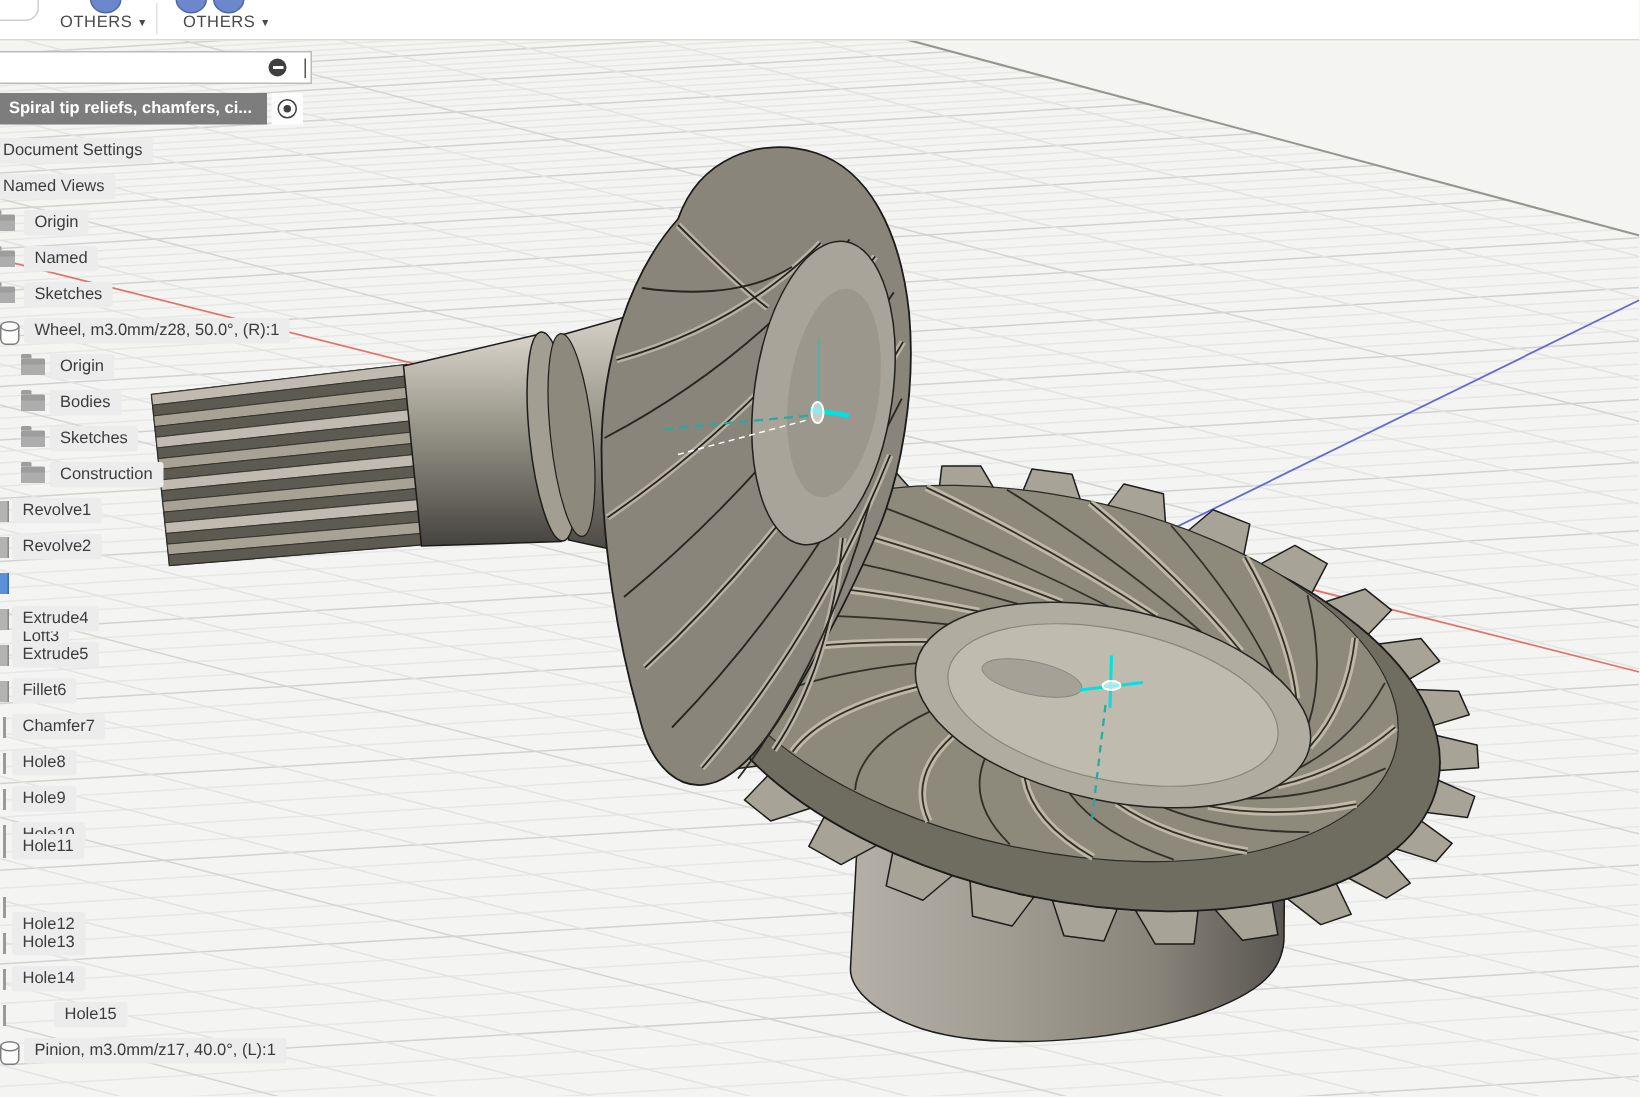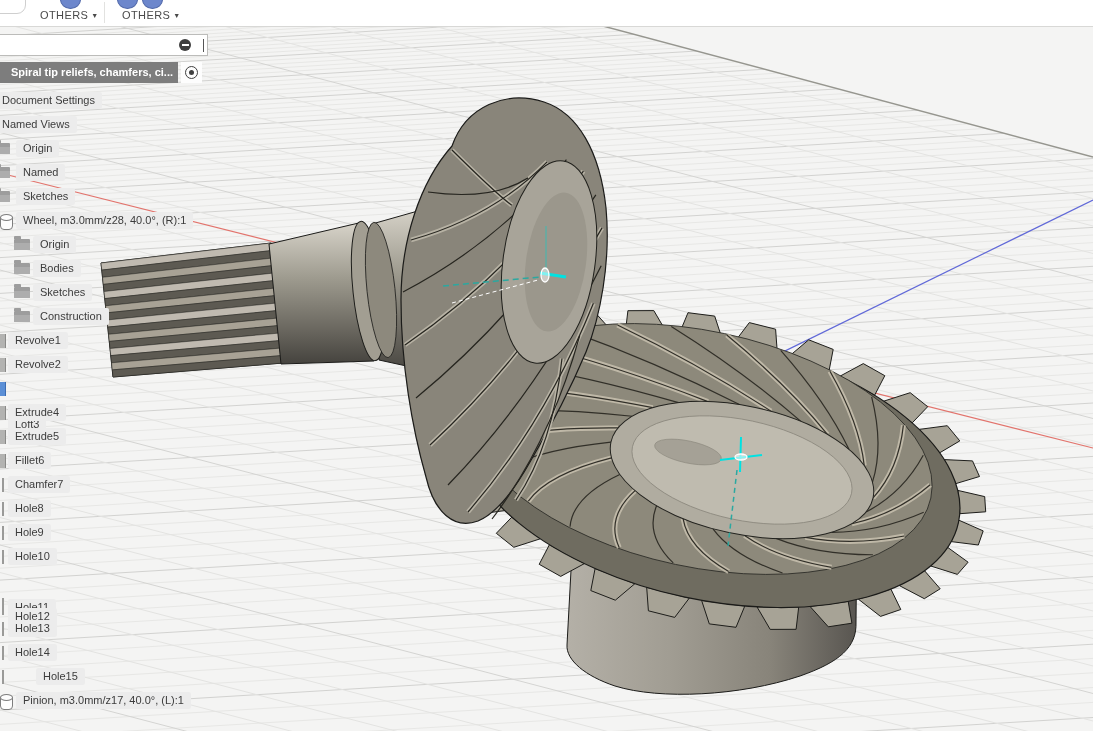--- a/index.html
+++ b/index.html
@@ -12,21 +12,21 @@
              border:1.5px solid #cfcfcf;border-radius:9px;background:transparent;}
   .tb-stub{position:absolute;top:-10px;width:19px;height:17px;border-radius:50%;
            background:#6d87cc;border:1px solid #4f67a8;}
   .tb-group{position:absolute;top:9px;font-size:11px;color:#4a4a4a;letter-spacing:.4px;
             cursor:default;white-space:nowrap;}
   .tb-caret{font-size:7px;color:#4a4a4a;vertical-align:1px;margin-left:3px;}
   .tb-sep{position:absolute;left:104px;top:2px;width:1px;height:21px;background:#e2e2e0;}
   
   #vp{position:absolute;left:0;top:26px;width:1093px;height:705px;}
   
-  #panel{position:absolute;left:0;top:0;width:230px;height:731px;z-index:30;text-align:center;}
+  #panel{position:absolute;left:0;top:0;width:230px;height:731px;z-index:30;}
   #searchbox{position:absolute;left:0;top:34px;width:207px;height:20px;background:#fff;
              border:1px solid #bcbcba;border-left:none;}
   #clear-ic{position:absolute;right:16px;top:4px;width:12px;height:12px;border-radius:50%;
             background:#3f3f3f;}
   #clear-ic::before{content:"";position:absolute;left:2.5px;top:5px;width:7px;height:2px;background:#fff;}
   #caret{position:absolute;right:3px;top:4px;width:1px;height:13px;background:#555;}
   #selbar{position:absolute;left:0;top:62px;height:21px;width:178px;background:#7d7d7d;
           color:#fff;font-size:11px;font-weight:bold;line-height:21px;padding-left:6px;
           box-sizing:border-box;white-space:nowrap;overflow:hidden;}
   #radio-chip{position:absolute;left:181px;top:62px;width:21px;height:21px;background:#fdfdfd;}
@@ -402,21 +402,21 @@
       <div class="trow" style="top: 72px;">
         <span class="ic-folder" style="left: -6px;"></span>
         <span class="chip" style="left: 16px;">Named</span>
       </div>
       <div class="trow" style="top: 96px;">
         <span class="ic-folder" style="left: -6px;"></span>
         <span class="chip" style="left: 16px;">Sketches</span>
       </div>
       <div class="trow" style="top: 120px;">
         <span class="ic-comp" style="left: 0px;"></span>
-        <span class="chip" style="left: 16px;">Wheel, m3.0mm/z28, 40.0°, (R):1</span>
+        <span class="chip" style="left: 16px;">Wheel, m3.0mm/z28, 50.0°, (R):1</span>
       </div>
       <div class="trow" style="top: 144px;">
         <span class="ic-folder" style="left: 14px;"></span>
         <span class="chip" style="left: 33px;">Origin</span>
       </div>
       <div class="trow" style="top: 168px;">
         <span class="ic-folder" style="left: 14px;"></span>
         <span class="chip" style="left: 33px;">Bodies</span>
       </div>
       <div class="trow" style="top: 192px;">
@@ -460,21 +460,21 @@
         <span class="chip" style="left: 8px;">Hole8</span>
       </div>
       <div class="trow" style="top: 432px;">
         <span class="sliver line" style="left: 0px;"></span>
         <span class="chip" style="left: 8px;">Hole9</span>
       </div>
       <div class="trow" style="top: 456px;">
         <span class="sliver line" style="left: 0px;"></span>
         <span class="chip" style="left: 8px;">Hole10</span>
       </div>
-      <div class="trow" style="top: 464px; margin-top: 43px;">
+      <div class="trow" style="top: 464px;">
         <span class="sliver line" style="left: 0px;"></span>
         <span class="chip" style="left: 8px;">Hole11</span>
       </div>
       <div class="trow" style="top: 504px;">
         <span class="sliver line" style="left: 0px;"></span>
         <span class="chip" style="left: 8px; margin-top: 12px;">Hole12</span>
       </div>
       <div class="trow" style="top: 528px;">
         <span class="sliver line" style="left: 0px;"></span>
         <span class="chip" style="left: 8px;">Hole13</span>

